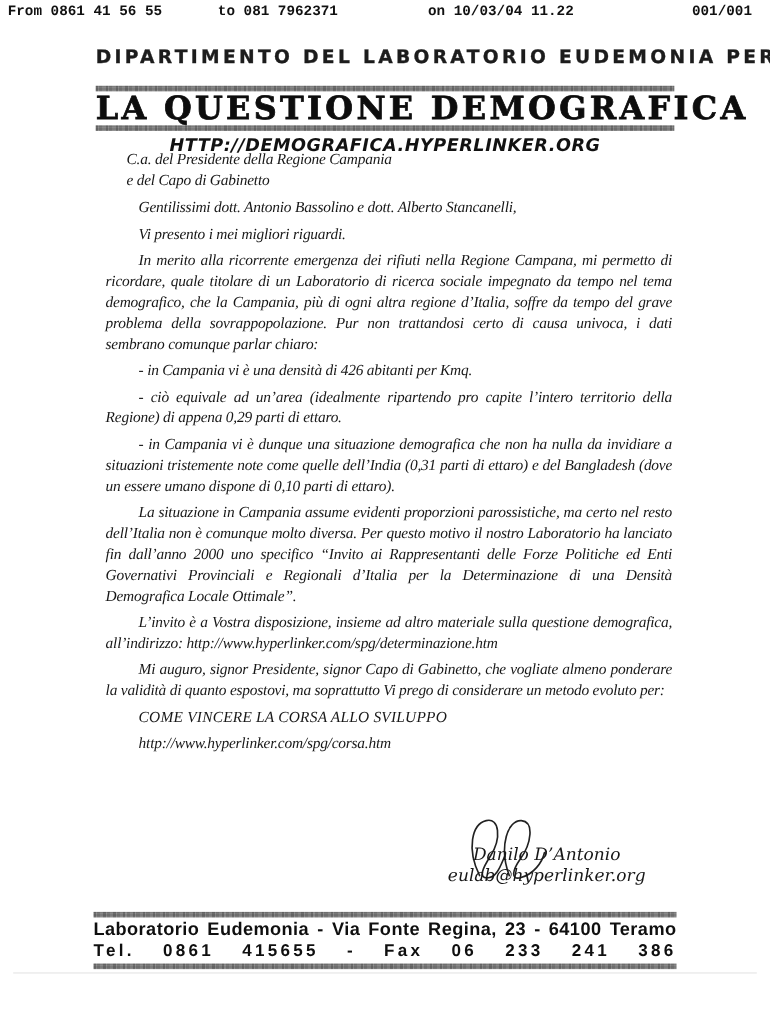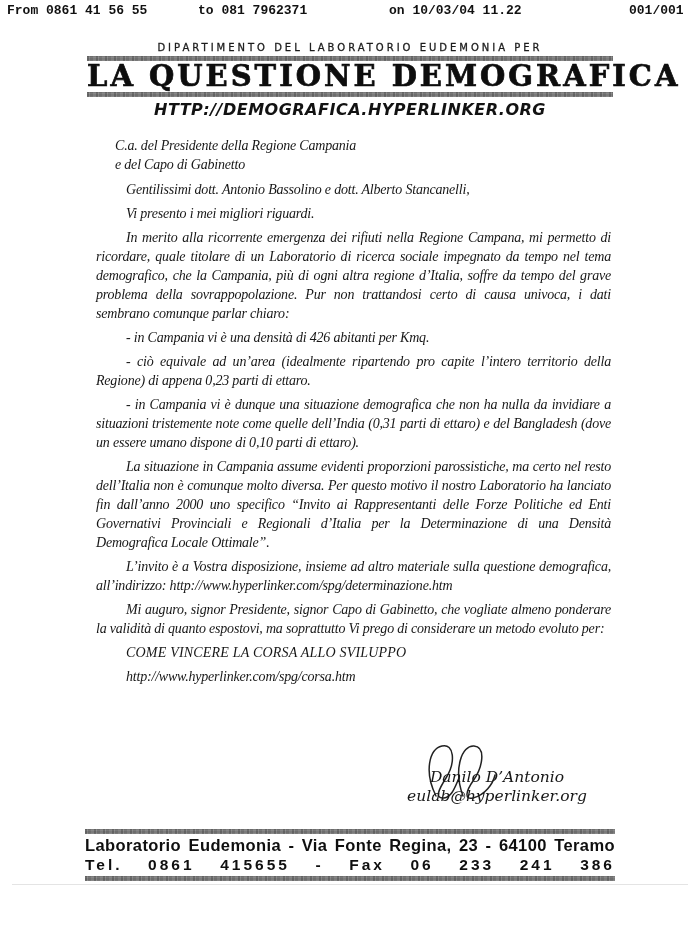--- a/index.html
+++ b/index.html
@@ -12,22 +12,22 @@
   .fax-header{position:absolute;top:3px;left:0;right:0;height:16px;
     font-family:"Liberation Mono","DejaVu Sans Mono",monospace;
     font-size:13px;color:#111;font-weight:bold;padding-left:44px;}
   .fax-header span{position:absolute;top:0;white-space:nowrap;}
   .fx-from{left:7px}.fx-to{left:198px}.fx-on{left:389px}.fx-pages{left:629px}
 
   
   .letterhead{position:absolute;top:42px;left:87px;width:526px;text-align:center;}
   .dept{
     font-family:"DejaVu Sans","Liberation Sans",sans-serif;
-    font-weight:normal;font-size:10px;letter-spacing:3px;color:#1c1c1c;
-    -webkit-text-stroke:0.3px #1c1c1c;white-space:nowrap;margin-bottom:3px;
+    font-weight:bold;font-size:17px;letter-spacing:3px;color:#1c1c1c;
+    -webkit-text-stroke:0.3px #1c1c1c;white-space:nowrap;margin-bottom:16px;
   }
   .bar{
     height:5px;
     background-image:
       repeating-linear-gradient(90deg,#989898 0 2px,#c9c9c9 2px 3px,#a9a9a9 3px 6px,#bfbfbf 6px 9px),
       repeating-linear-gradient(0deg,#b5b5b5 0 1px,#a5a5a5 1px 3px);
     background-blend-mode:multiply;
   }
   .masthead-title{
     font-family:"DejaVu Serif","Liberation Serif",serif;
@@ -103,21 +103,21 @@
 
   <div class="letter">
     <div class="recipient">
       <div>C.a. del Presidente della Regione Campania</div>
       <div>e del Capo di Gabinetto</div>
     </div>
     <p class="line">Gentilissimi dott. Antonio Bassolino e dott. Alberto Stancanelli,</p>
     <p class="line">Vi presento i mei migliori riguardi.</p>
     <p class="para">In merito alla ricorrente emergenza dei rifiuti nella Regione Campana, mi permetto di ricordare, quale titolare di un Laboratorio di ricerca sociale impegnato da tempo nel tema demografico, che la Campania, più di ogni altra regione d’Italia, soffre da tempo del grave problema della sovrappopolazione. Pur non trattandosi certo di causa univoca, i dati sembrano comunque parlar chiaro:</p>
     <p class="para">- in Campania vi è una densità di 426 abitanti per Kmq.</p>
-    <p class="para">- ciò equivale ad un’area (idealmente ripartendo pro capite l’intero territorio della Regione) di appena 0,23 parti di ettaro.</p>
+    <p class="para">- ciò equivale ad un’area (idealmente ripartendo pro capite l’intero territorio della Regione) di appena 0,29 parti di ettaro.</p>
     <p class="para">- in Campania vi è dunque una situazione demografica che non ha nulla da invidiare a situazioni tristemente note come quelle dell’India (0,31 parti di ettaro) e del Bangladesh (dove un essere umano dispone di 0,10 parti di ettaro).</p>
     <p class="para">La situazione in Campania assume evidenti proporzioni parossistiche, ma certo nel resto dell’Italia non è comunque molto diversa. Per questo motivo il nostro Laboratorio ha lanciato fin dall’anno 2000 uno specifico “Invito ai Rappresentanti delle Forze Politiche ed Enti Governativi Provinciali e Regionali d’Italia per la Determinazione di una Densità Demografica Locale Ottimale”.</p>
     <p class="para">L’invito è a Vostra disposizione, insieme ad altro materiale sulla questione demografica, all’indirizzo: http://www.hyperlinker.com/spg/determinazione.htm</p>
     <p class="para">Mi auguro, signor Presidente, signor Capo di Gabinetto, che vogliate almeno ponderare la validità di quanto espostovi, ma soprattutto Vi prego di considerare un metodo evoluto per:</p>
     <p class="line caps">COME VINCERE LA CORSA ALLO SVILUPPO</p>
     <p class="line">http://www.hyperlinker.com/spg/corsa.htm</p>
   </div>
 
 
   <svg class="sig-scribble" width="120" height="58" viewBox="0 0 120 58" fill="none">

